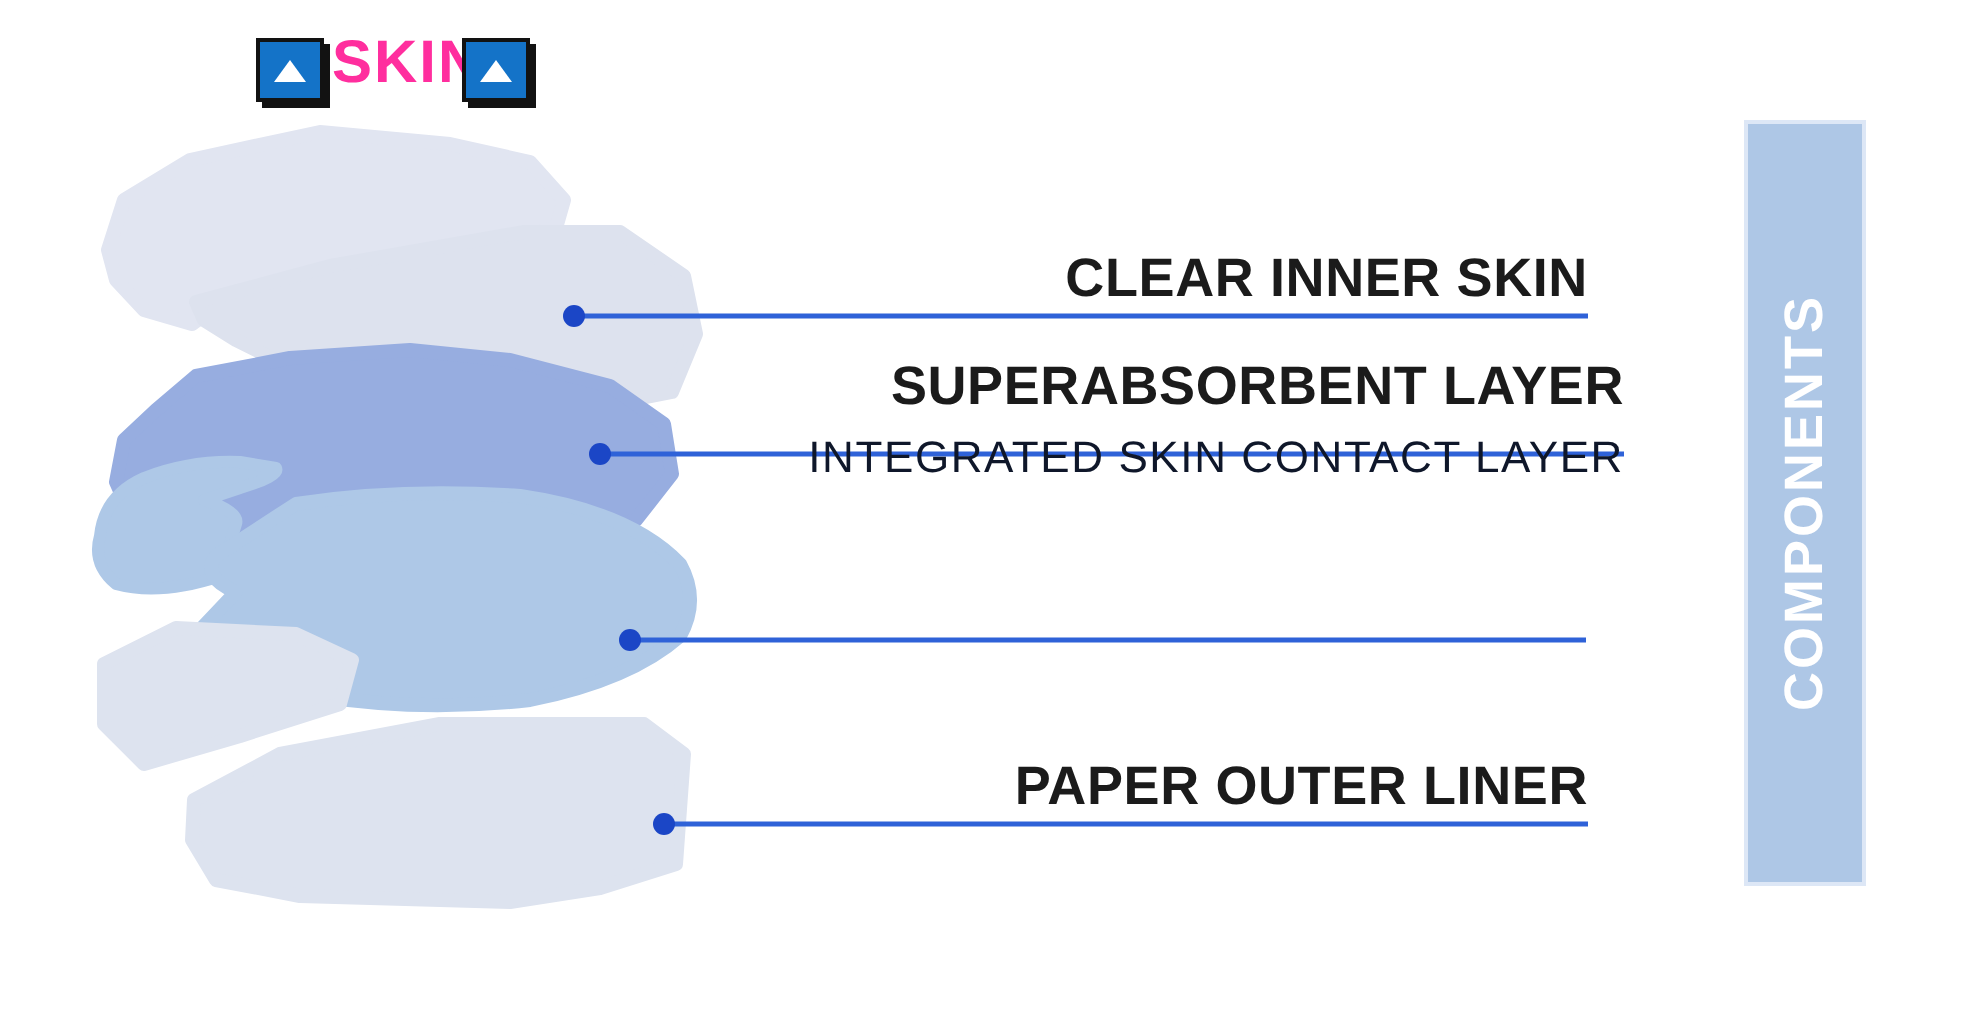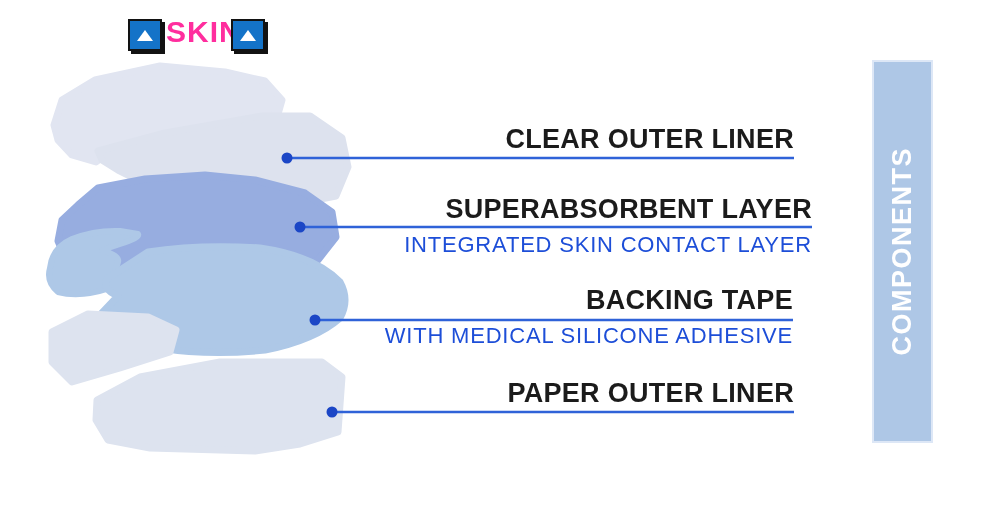--- a/index.html
+++ b/index.html
@@ -40,25 +40,25 @@
 
   
   .layer-label { position: absolute; text-align: right; white-space: nowrap; }
   .layer-title {
     font-size: 27px; font-weight: 700;
     color: #1b1b1b; letter-spacing: 0.3px;
     line-height: 32px;
   }
   .layer-subtitle {
     font-size: 22px; font-weight: 400;
-    color: #1d4ed8; letter-spacing: 0.8px;
+    color: #0f172a; letter-spacing: 0.8px;
     line-height: 27px;
   }
   .label-1 { right: 196px; top: 123px; }
-  .label-2 { right: 178px; top: 193px; }
+  .label-2 { right: 178px; top: 177px; }
   .label-2 .layer-subtitle { margin-top: 6px; }
   .label-3 { right: 197px; top: 284px; }
   .label-3 .layer-subtitle { margin-top: 6px; }
   .label-4 { right: 196px; top: 377px; margin-left: 15px; }
 
   
   .components-bar {
     position: absolute;
     left: 872px; top: 60px;
     width: 61px; height: 383px;
@@ -113,32 +113,28 @@
     <div class="arrow-box first">
       <div class="up-triangle"></div>
     </div>
     <div class="skin-text" style="color: rgb(255, 46, 158);">SKIN</div>
     <div class="arrow-box second">
       <div class="up-triangle"></div>
     </div>
   </div>
 
   <div class="layer-label label-1">
-    <div class="layer-title">CLEAR OUTER LINER</div>
+    <div class="layer-title">CLEAR INNER SKIN</div>
   </div>
 
   <div class="layer-label label-2">
     <div class="layer-title">SUPERABSORBENT LAYER</div>
     <div class="layer-subtitle">INTEGRATED SKIN CONTACT LAYER</div>
   </div>
 
-  <div class="layer-label label-3">
-    <div class="layer-title">BACKING TAPE</div>
-    <div class="layer-subtitle">WITH MEDICAL SILICONE ADHESIVE</div>
-  </div>
 
   <div class="layer-label label-4">
     <div class="layer-title">PAPER OUTER LINER</div>
   </div>
 
   <div class="components-bar" style="background: rgb(174, 199, 230);">
     <div class="components-text" style="color: rgb(255, 255, 255);">COMPONENTS</div>
   </div>
 
 </div>

